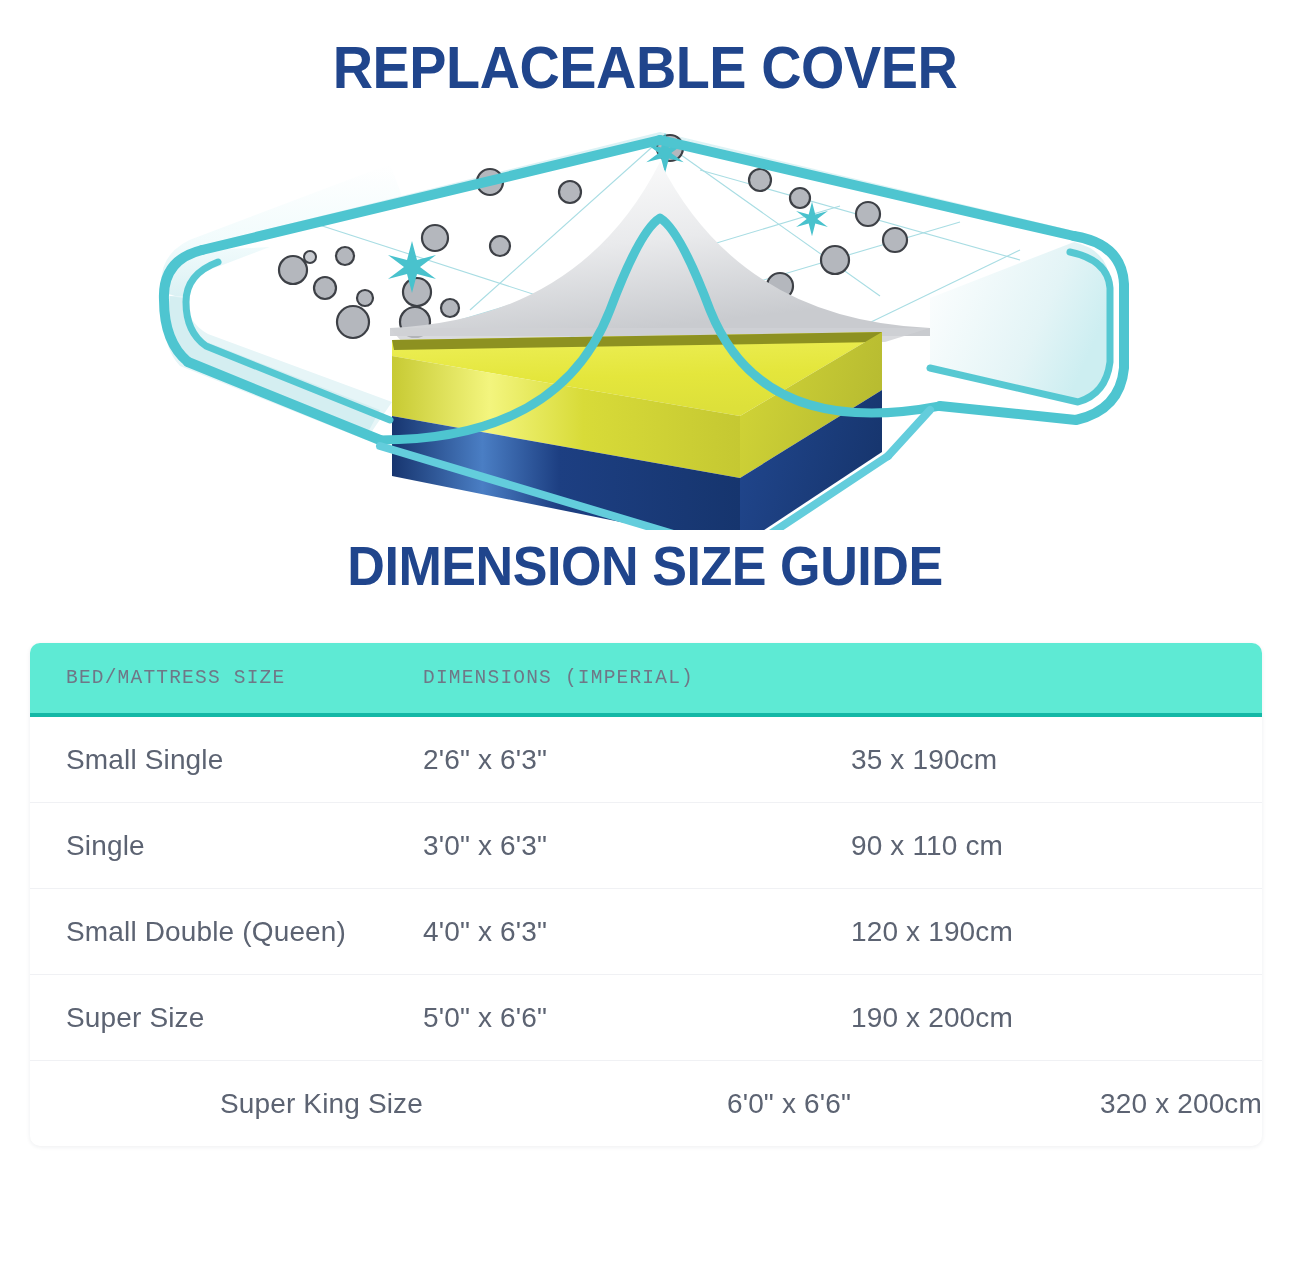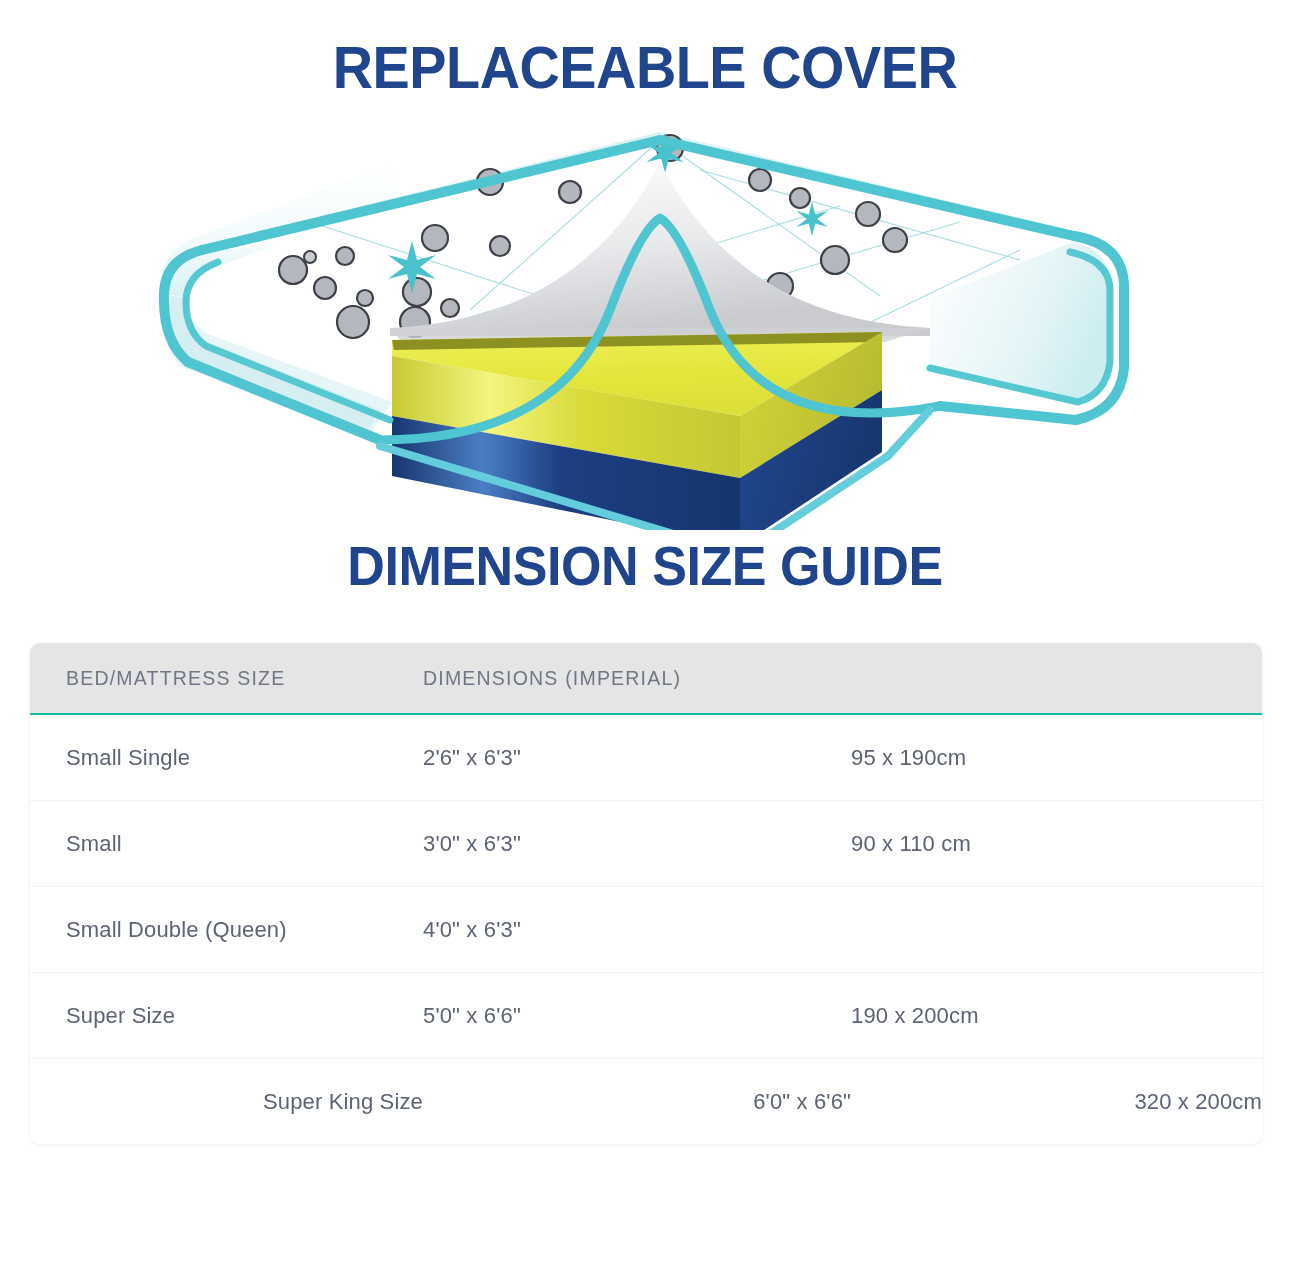--- a/index.html
+++ b/index.html
@@ -62,45 +62,46 @@
     left: 30px;
     top: 643px;
     width: 1232px;
     background: #ffffff;
     border-radius: 10px;
     box-shadow: 0 1px 4px rgba(30,40,60,0.08);
     overflow: hidden;
   }
   .thead {
     display: flex;
-    background: #e5e5e5;
+    background: #5eead4;
     height: 70px;
     align-items: center;
-    border-bottom: 2px solid #14b8a6;
+    border-bottom: 4px solid #14b8a6;
+    font-family: Liberation Mono, monospace;
   }
   .th {
     font-size: 19.5px;
     letter-spacing: 1.2px;
     color: #6f7787;
     font-weight: 400;
     text-transform: uppercase;
   }
   .col-1 { width: 393px; padding-left: 36px; box-sizing: border-box; }
   .col-2 { width: 428px; box-sizing: border-box; }
   .col-3 { width: 411px; box-sizing: border-box; }
 
   .trow {
     display: flex;
     align-items: center;
     height: 85px;
     border-bottom: 1px solid #f0f1f4;
   }
   .trow:last-child { border-bottom: none; text-align: right; }
   .td {
-    font-size: 22px;
+    font-size: 28px;
     color: #5c6372;
     font-weight: 400;
     letter-spacing: 0.15px;
   }
 </style>
 </head>
 <body>
 
 <div class="page">
 
@@ -255,30 +256,31 @@
 
   <div class="size-table">
     <div class="thead">
       <div class="th col-1">BED/MATTRESS SIZE</div>
       <div class="th col-2">DIMENSIONS (IMPERIAL)</div>
     </div>
 
     <div class="trow">
       <div class="td col-1">Small Single</div>
       <div class="td col-2">2'6" x 6'3"</div>
-      <div class="td col-3">95 x 190cm</div>
-    </div>
-    <div class="trow">
-      <div class="td col-1">Small</div>
+      <div class="td col-3">35 x 190cm</div>
+    </div>
+    <div class="trow">
+      <div class="td col-1">Single</div>
       <div class="td col-2">3'0" x 6'3"</div>
       <div class="td col-3">90 x 110 cm</div>
     </div>
     <div class="trow">
       <div class="td col-1">Small Double (Queen)</div>
       <div class="td col-2">4'0" x 6'3"</div>
+      <div class="td col-3">120 x 190cm</div>
     </div>
     <div class="trow">
       <div class="td col-1">Super Size</div>
       <div class="td col-2">5'0" x 6'6"</div>
       <div class="td col-3">190 x 200cm</div>
     </div>
     <div class="trow">
       <div class="td col-1">Super King Size</div>
       <div class="td col-2">6'0" x 6'6"</div>
       <div class="td col-3">320 x 200cm</div>

